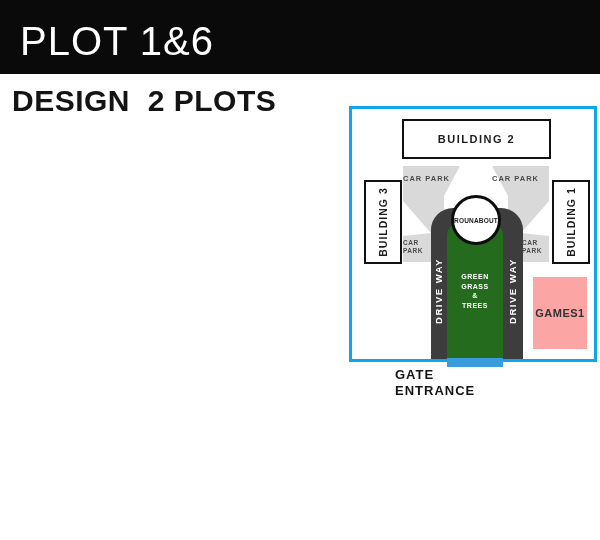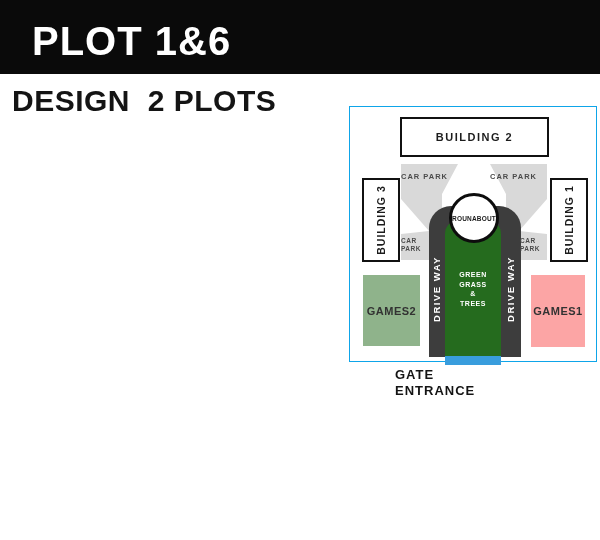--- a/index.html
+++ b/index.html
@@ -6,31 +6,31 @@
   body{
     width:600px;height:540px;position:relative;background:#ffffff;
     font-family:"Liberation Sans",sans-serif;overflow:hidden;
   }
   
   .banner{
     position:absolute;left:0;top:0;width:600px;height:74px;
     background:#0a0a0a;display:flex;align-items:center;
   }
   .banner-title{
-    margin:0 0 0 32px;padding-top:8px;color:#ffffff;
-    font-size:40px;font-weight:700;letter-spacing:1px;line-height:1;
+    margin:0 0 0 20px;padding-top:8px;color:#ffffff;
+    font-size:40px;font-weight:400;letter-spacing:1px;line-height:1;
   }
   .subtitle{
     position:absolute;left:12px;top:84px;color:#141414;
     font-size:30px;font-weight:700;letter-spacing:.5px;white-space:pre;line-height:1.1;
   }
   
   .map{
     position:absolute;left:349px;top:106px;width:248px;height:256px;
-    box-sizing:border-box;border:1px solid #0ea5e9;background:#fff;overflow:visible;
+    box-sizing:border-box;border:3px solid #0ea5e9;background:#fff;overflow:visible;
   }
   .map *{position:absolute;box-sizing:border-box;}
   
   .gray{left:0;top:0;width:242px;height:250px;background:#d9d9d9;z-index:1;}
   .gray.left{clip-path:polygon(51px 57px,108px 57px,92px 87px,92px 153px,51px 153px,51px 127px,79px 124px,51px 92px);}
   .gray.right{clip-path:polygon(140px 57px,197px 57px,197px 92px,169px 124px,197px 127px,197px 153px,156px 153px,156px 87px);}
   
   .driveway{left:79px;top:99px;width:92px;height:151px;background:#3d3d3d;border-radius:22px 22px 0 0;z-index:2;}
   .greenarea{left:95px;top:113px;width:56px;height:137px;background:#256b1e;border-radius:14px 14px 0 0;z-index:3;}
   .roundabout{
@@ -120,23 +120,20 @@
 PARK</div>
 
   <div class="dw dw-left">DRIVE WAY</div>
   <div class="dw dw-right">DRIVE WAY</div>
 
   <div class="green-label">GREEN
 GRASS
 &amp;
 TREES</div>
 
-  <div class="games games-left">
-    <span>GAMES2</span>
-  </div>
   <div class="games games-right">
     <span>GAMES1</span>
   </div>
 
   <div class="gatestrip"></div>
 </div>
 
 <div class="gate-caption">GATE
 ENTRANCE</div>
 

